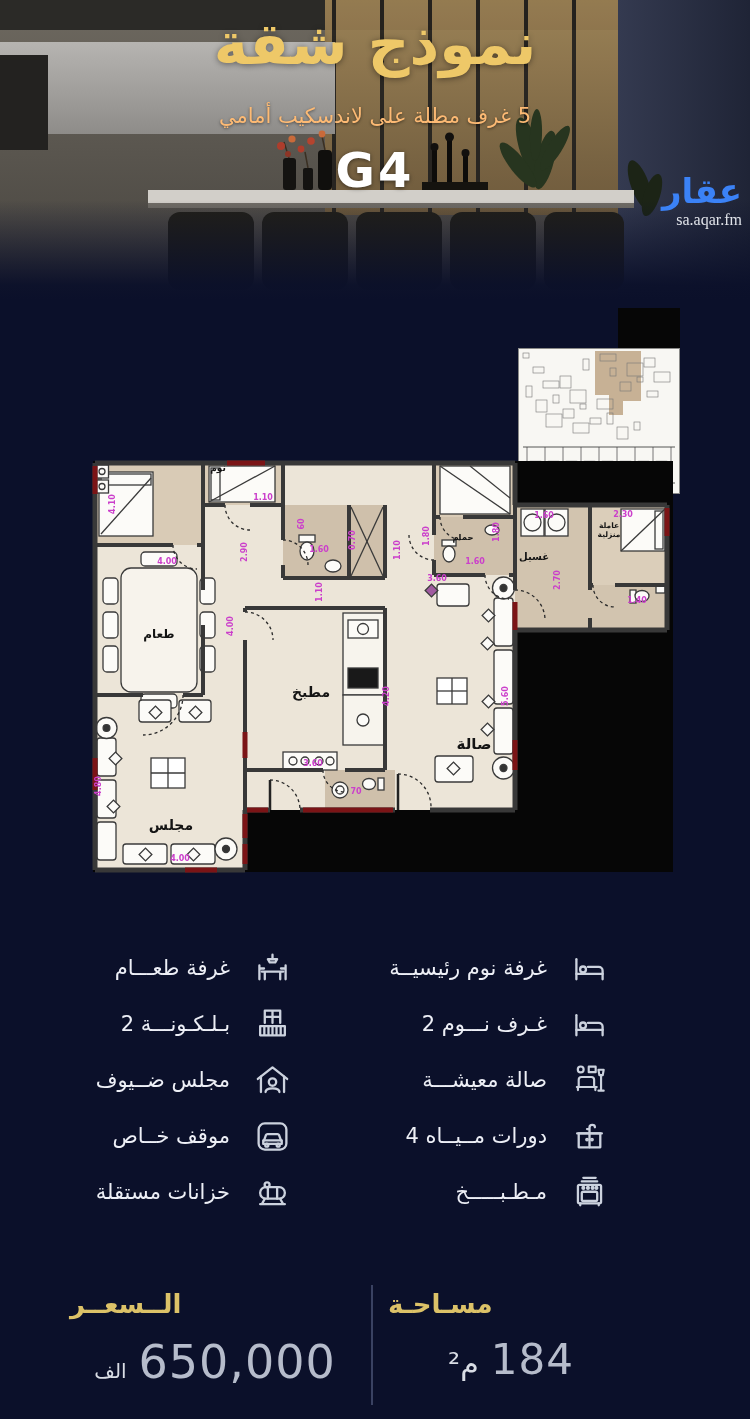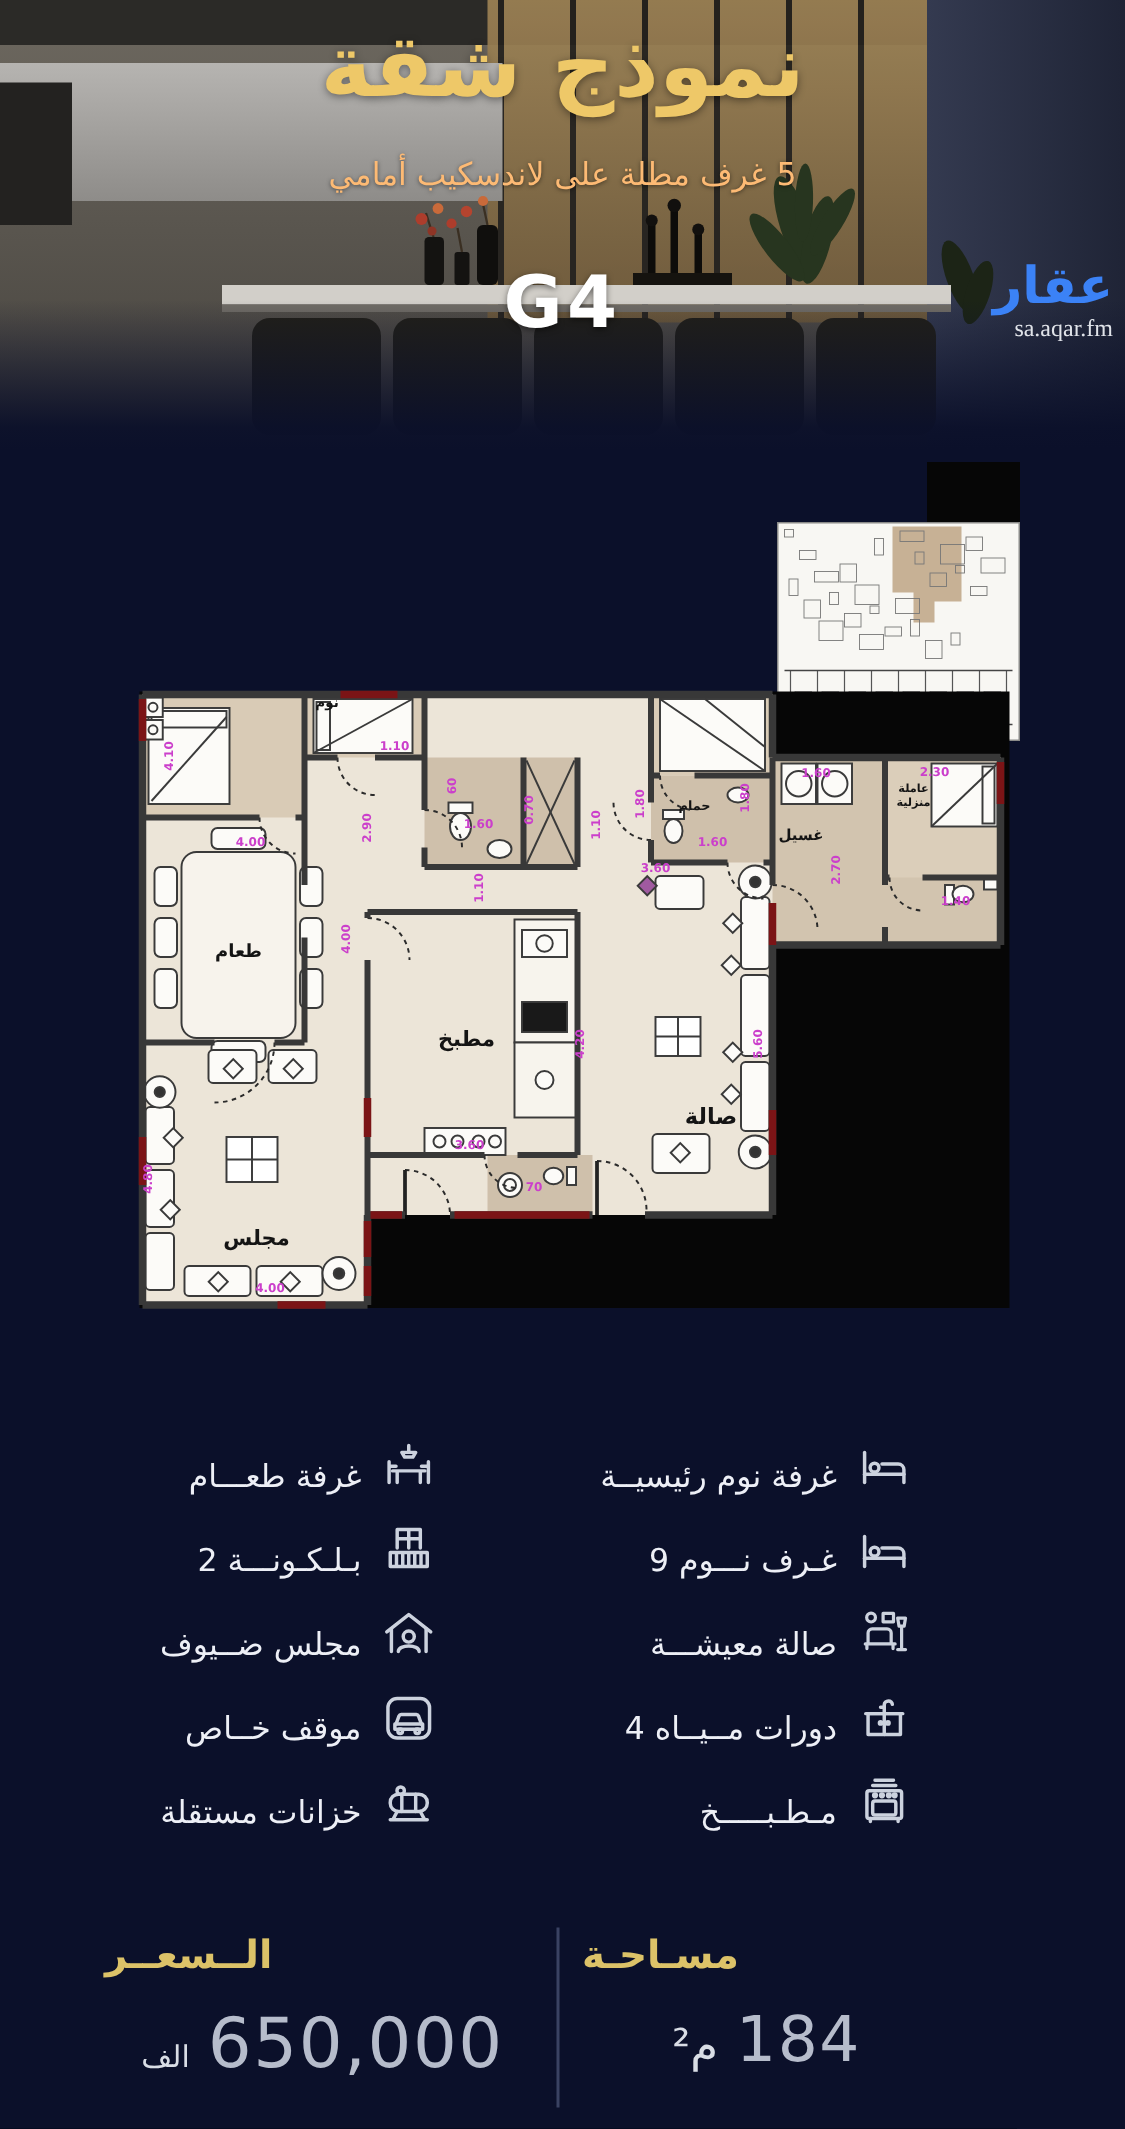--- a/index.html
+++ b/index.html
@@ -6,38 +6,38 @@
   .page{position:relative;width:750px;height:1419px;background:#0b102a;overflow:hidden;
         font-family:"DejaVu Sans",sans-serif;}
   
   .hero{position:absolute;top:0;left:0;width:750px;height:300px;}
   .hero svg{display:block;}
   .hero-title{position:absolute;top:10px;left:0;width:100%;text-align:center;direction:rtl;
       font-size:58px;font-weight:bold;color:#eec868;text-shadow:0 1px 6px rgba(0,0,0,.45);}
   .hero-sub{position:absolute;top:104px;left:0;width:100%;text-align:center;direction:rtl;
       font-size:21px;font-weight:500;color:#fdba74;text-shadow:0 1px 3px rgba(0,0,0,.5);}
   .hero-unit{position:absolute;top:142px;left:0;width:100%;text-align:center;
-      font-size:48px;font-weight:600;letter-spacing:3px;color:#ffffff;text-shadow:0 1px 4px rgba(0,0,0,.5);margin-top:32px;}
+      font-size:48px;font-weight:600;letter-spacing:3px;color:#ffffff;text-shadow:0 1px 4px rgba(0,0,0,.5);}
   .brand{position:absolute;top:174px;right:8px;text-align:right;}
   .brand-name{font-size:34px;font-weight:bold;color:#3b82f6;line-height:1;direction:rtl;}
   .brand-site{font-size:16px;font-family:"Liberation Serif",serif;color:#e0e3e9;margin-top:3px;}
   
   .black-box{position:absolute;left:618px;top:308px;width:62px;height:42px;background:#060606;}
   .inset{position:absolute;left:518px;top:348px;width:162px;height:146px;background:#f8f7f3;
          border:1px solid #8a8a88;box-sizing:border-box;}
   .inset svg{display:block;}
   #plan{position:absolute;left:85px;top:440px;width:600px;height:445px;}
   .dim{fill:#cb3fcb;font-weight:bold;text-anchor:middle;font-size:8px;font-family:"DejaVu Sans",sans-serif;}
   .rlabel{fill:#141414;font-weight:bold;text-anchor:middle;font-family:"DejaVu Sans",sans-serif;}
   
   .features{position:absolute;top:940px;left:0;width:750px;}
   .fcol{position:absolute;top:0;display:flex;flex-direction:column;direction:rtl;}
   .fcol.colL{left:95px;width:196px;}
   .fcol.colR{left:372px;width:236px;}
-  .frow{height:56px;display:flex;align-items:flex-end;gap:13px;}
+  .frow{height:56px;display:flex;align-items:center;gap:24px;}
   .ficon{width:37px;height:37px;color:#ccd2de;flex:0 0 auto;}
   .ficon svg{width:100%;height:100%;}
   .flabel{font-size:21px;color:#edeff6;white-space:nowrap;}
   
   .stats{position:absolute;top:1283px;left:0;width:750px;height:130px;}
   .divider{position:absolute;left:371px;top:2px;width:2px;height:120px;background:#3a4262;}
   .stat{position:absolute;top:6px;text-align:left;}
   .stat.price{left:70px;width:290px;}
   .stat.area{left:388px;width:246px;}
   .stat-label{font-size:26px;color:#dcc268;font-weight:600;direction:rtl;}
@@ -439,21 +439,21 @@
             </svg></span>
         <span class="flabel">غرفة نوم رئيسيــة</span>
       </div>
       <div class="frow">
         <span class="ficon"><svg viewBox="0 0 24 24" fill="none" stroke="currentColor" stroke-width="1.5" stroke-linecap="round" stroke-linejoin="round">
               <path d="M3.5 6v13"></path>
               <path d="M3.5 15.5h17"></path>
               <path d="M20.5 19v-5.5c0-1.4-1.1-2.5-2.5-2.5h-7"></path>
               <circle cx="7.8" cy="12.6" r="1.9"></circle>
             </svg></span>
-        <span class="flabel">غـرف نـــوم 9</span>
+        <span class="flabel">غـرف نـــوم 2</span>
       </div>
       <div class="frow">
         <span class="ficon"><svg viewBox="0 0 24 24" fill="none" stroke="currentColor" stroke-width="1.4" stroke-linecap="round" stroke-linejoin="round">
               <path d="M5 16v-4.5c0-1 .8-1.8 1.8-1.8h6.4c1 0 1.8.8 1.8 1.8V16"></path>
               <path d="M3.8 16.2h12.9M4.5 16.2v2M15.8 16.2v2"></path>
               <path d="M19.5 8.5V18M17.8 5h3.4l-.6 3.5h-2.2zM17.8 18.6h3.4"></path>
               <circle cx="6.3" cy="4.8" r="1.9"></circle>
               <rect x="11.5" y="3" width="4.5" height="3.6"></rect>
             </svg></span>
         <span class="flabel">صالة معيشـــة</span>

